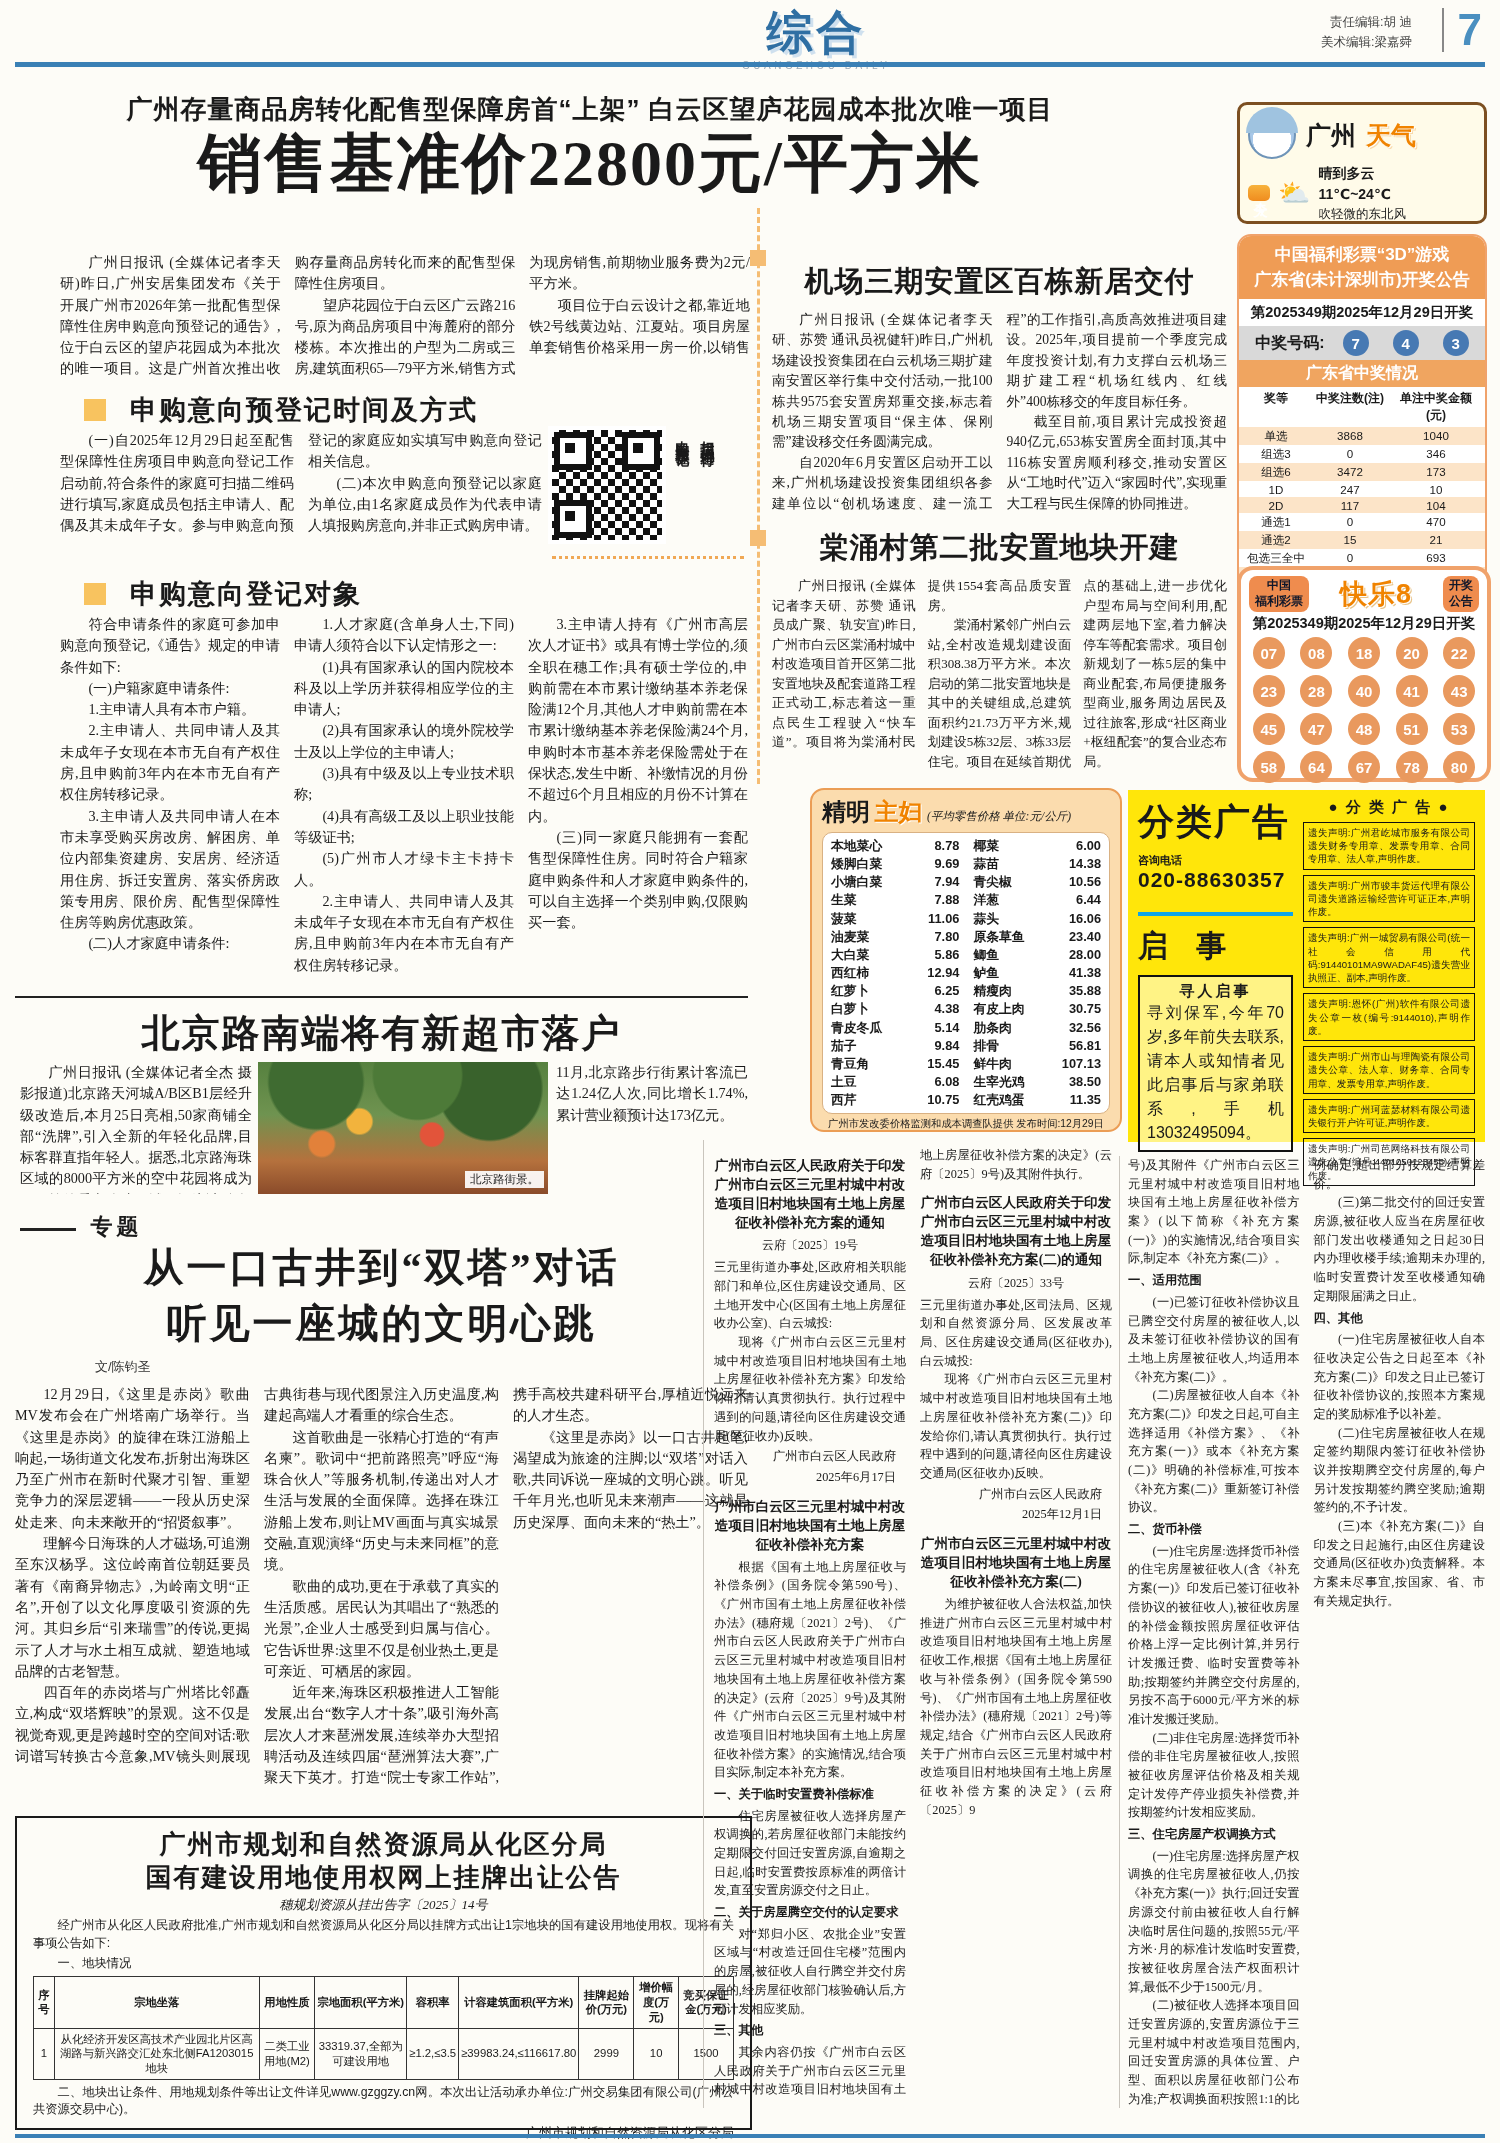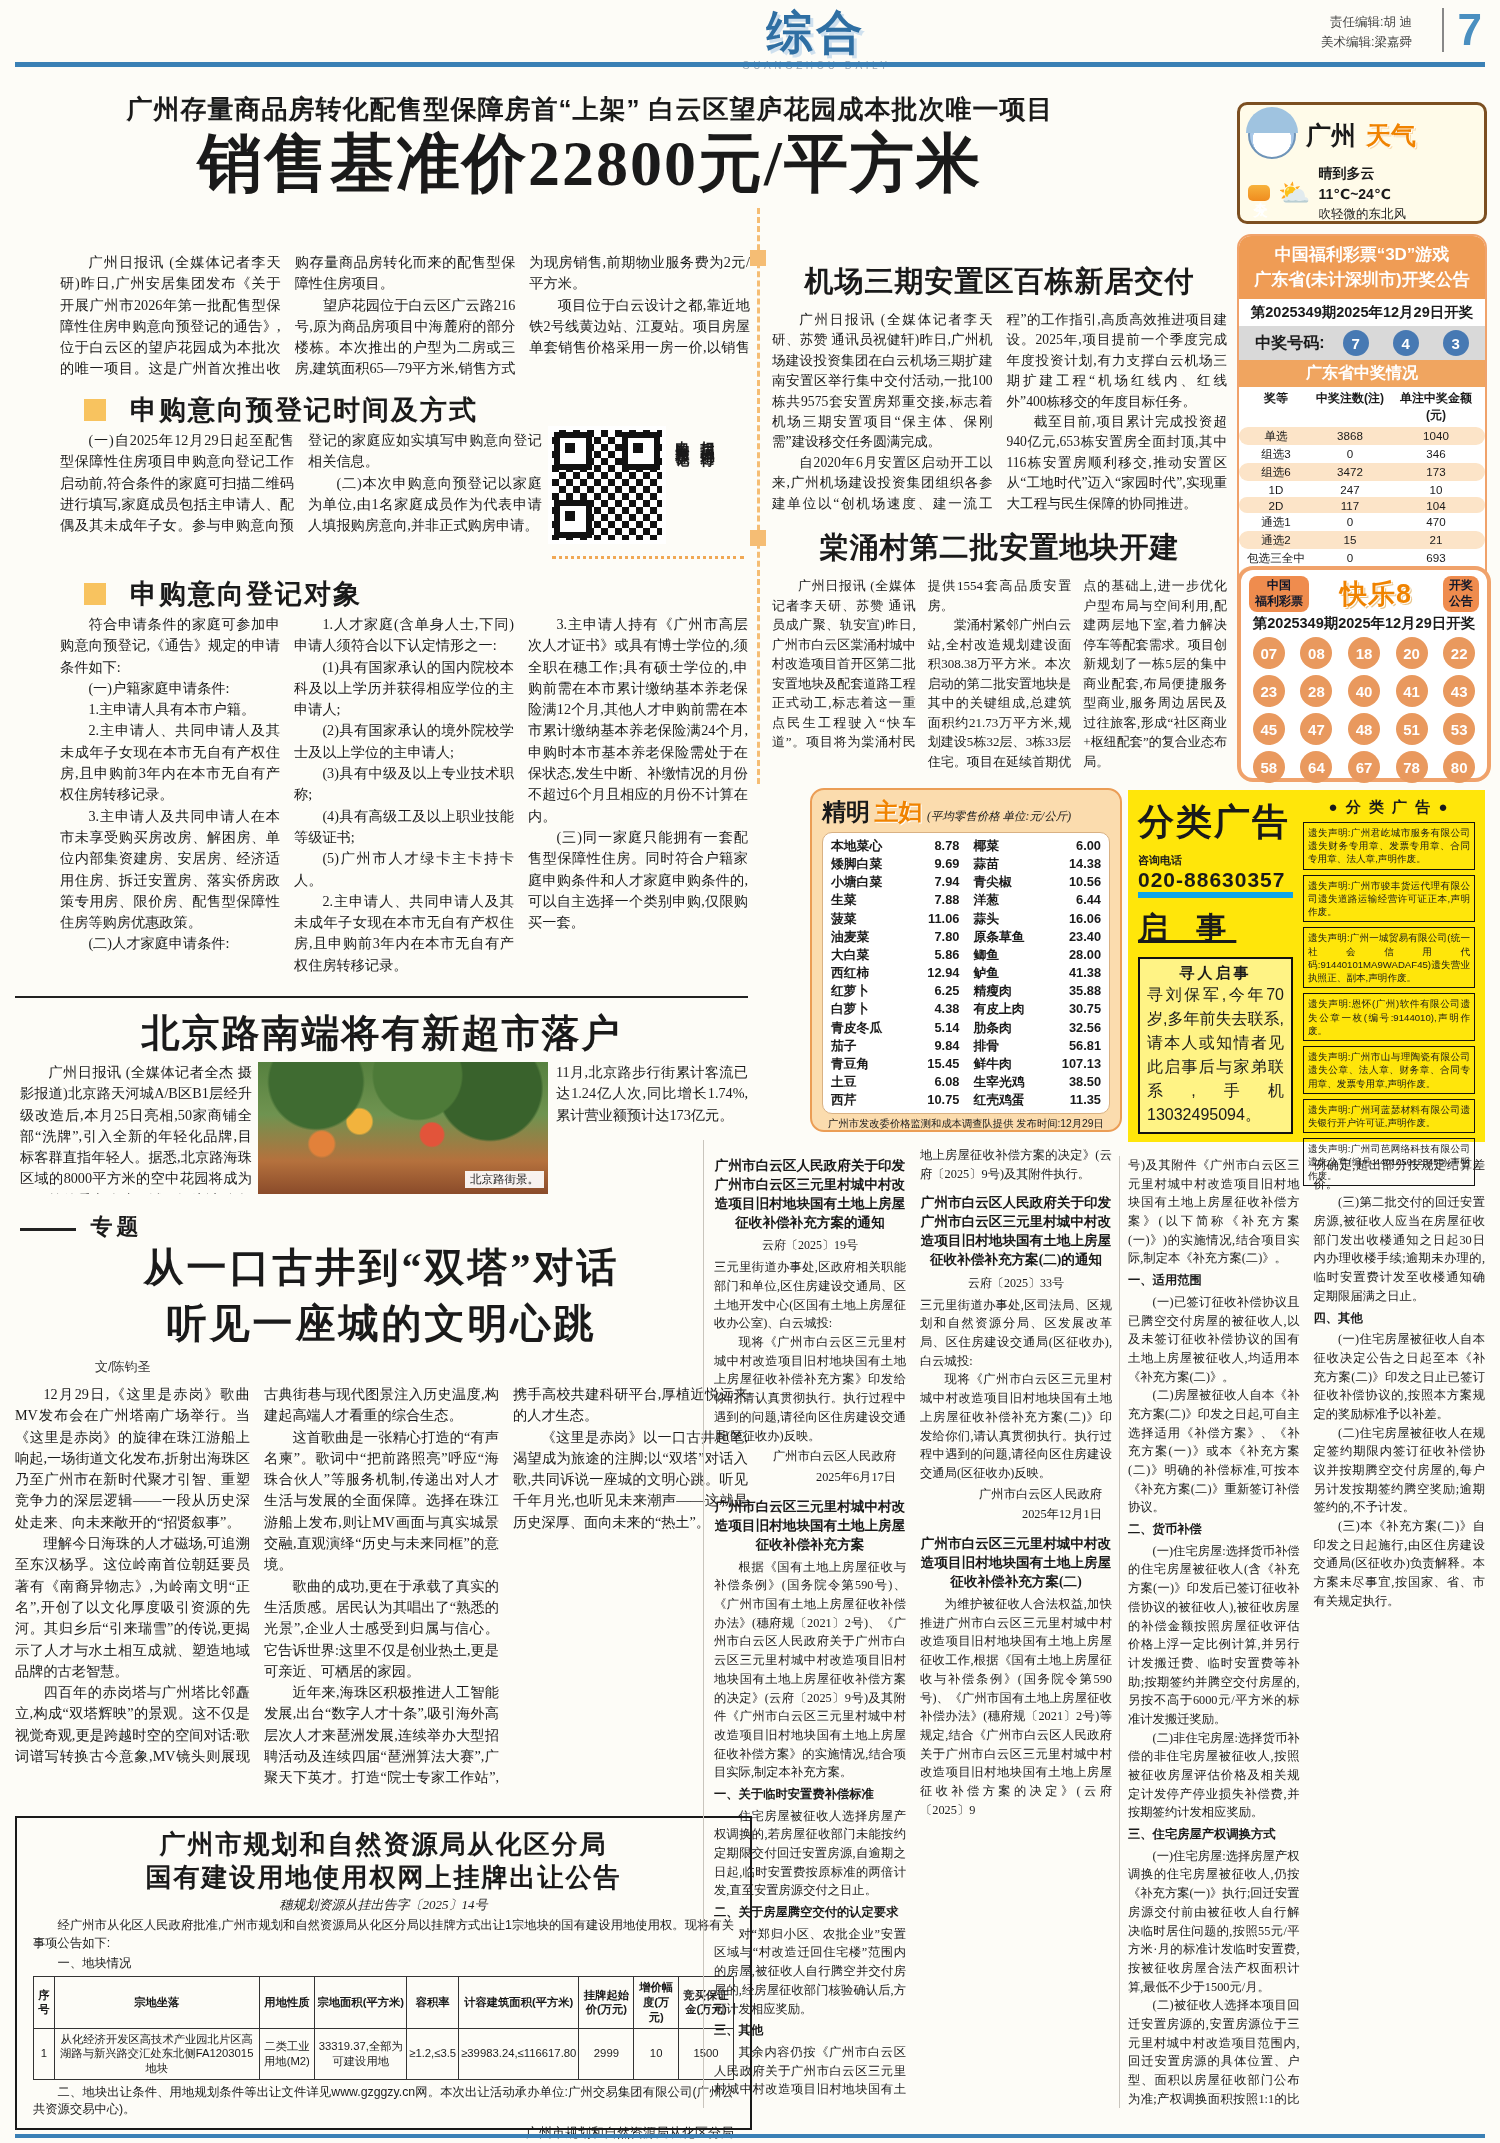--- a/index.html
+++ b/index.html
@@ -72,21 +72,21 @@
   .mascot:after{content:"";position:absolute;left:-4px;top:-6px;width:52px;height:26px;border-radius:26px 26px 0 0;background:#9fc3e0;}
   
   .l3d{border-radius:14px;overflow:hidden;border:2px solid #f0a26b;background:#fff;}
   .l3d-hd{background:#ef9c55;color:#fff;font-weight:900;text-align:center;font-size:17px;line-height:1.45;padding:7px 2px;}
   .l3d-draw{font-size:14.5px;font-weight:900;text-align:center;padding:4px 0;}
   .l3d-numband{background:#d9d9d9;display:flex;align-items:center;justify-content:center;gap:18px;padding:4px 0;font-weight:900;font-size:16px;}
   .ball-b{width:26px;height:26px;border-radius:50%;background:#4779b3;color:#fff;font-size:15px;font-weight:900;
           display:flex;align-items:center;justify-content:center;}
   .l3d-region{background:#f0a560;color:#fff;font-weight:900;text-align:center;font-size:16px;padding:3px 0;}
   .l3d-thead{display:flex;font-size:12px;font-weight:700;padding:3px 6px;}
-  .l3d-row{display:flex;font-size:11.6px;padding:1.5px 6px;border-radius:9px;}
+  .l3d-row{display:flex;font-size:11.6px;padding:1.5px 6px;}
   .l3d-row:nth-of-type(odd){background:#fce4c8;}
   .c1{width:62px;text-align:center;}.c2{flex:1;text-align:center;}.c3{flex:1;text-align:center;}
   
   .kl8{border:4px solid #f0a26b;border-radius:16px;background:#fff;padding:6px 8px;}
   .kl8-hd{display:flex;align-items:center;justify-content:space-between;}
   .kl8-side{background:#ef8c4e;color:#0f172a;font-size:12px;font-weight:900;text-align:center;border-radius:8px;padding:2px 6px;line-height:1.3;}
   .kl8-logo{font-size:27px;font-weight:900;color:#f08300;text-shadow:1px 1px 0 #fff,2px 2px 0 #e8c48a;letter-spacing:1px;}
   .kl8-draw{font-size:14.5px;font-weight:900;text-align:center;margin:2px 0 4px;}
   .kl8-grid{display:grid;grid-template-columns:repeat(5,1fr);gap:6px 8px;justify-items:center;}
   .ball-o{width:32px;height:32px;border-radius:50%;background:#e9995e;color:#fff;font-size:15px;font-weight:900;
@@ -98,21 +98,21 @@
   .groc-sub{font-size:11.5px;font-style:italic;}
   .groc-inner{background:#fff;border:1px solid #d9b183;border-radius:10px;padding:4px 8px;margin-top:4px;}
   .groc-row{display:flex;font-size:12.8px;font-weight:700;line-height:1.42;}
   .g1{flex:1.25;}.g2{width:44px;text-align:right;}.g3{flex:1.15;padding-left:14px;}.g4{width:50px;text-align:right;}
   .groc-foot{font-size:10.3px;text-align:center;margin-top:3px;}
   
   .yellow{background:#ffe60a;padding:8px 10px;display:flex;gap:10px;}
   .cl-big{font-size:36px;font-weight:900;letter-spacing:2px;}
   .cl-phone-l{font-size:11px;font-weight:700;margin-top:6px;}
   .cl-phone{font-size:21px;font-weight:900;letter-spacing:1px;}
-  .cl-notice{font-size:30px;font-weight:900;letter-spacing:10px;margin-top:0;border-top:6px solid #0ea5e9;padding-top:10px;text-decoration:underline;}
+  .cl-notice{font-size:30px;font-weight:900;letter-spacing:10px;margin-top:20px;border-top:4px solid #0ea5e9;padding-top:10px;}
   .person-box{border:2px solid #111;background:rgba(255,255,255,.5);padding:5px 7px;margin-top:8px;}
   .person-t{font-size:15px;font-weight:900;text-align:center;letter-spacing:3px;}
   .person-p{font-size:16px;line-height:1.5;text-align:justify;margin-top:0;}
   .cl-colhead{font-size:15px;font-weight:900;text-align:center;letter-spacing:2px;}
   .ad-box{border:1.5px solid #111;padding:3px 4px;margin-top:5px;font-size:9.6px;line-height:1.38;text-align:justify;}
   
   .noticebody{font-size:12.3px;line-height:1.52;}
   .t-title{font-weight:900;text-align:center;font-size:13.6px;line-height:1.4;margin:10px 0 4px;break-inside:avoid;}
   .t-doc{text-align:center;font-size:12px;margin:0 0 4px;}
   .t-p{text-indent:2em;text-align:justify;margin:0;}

